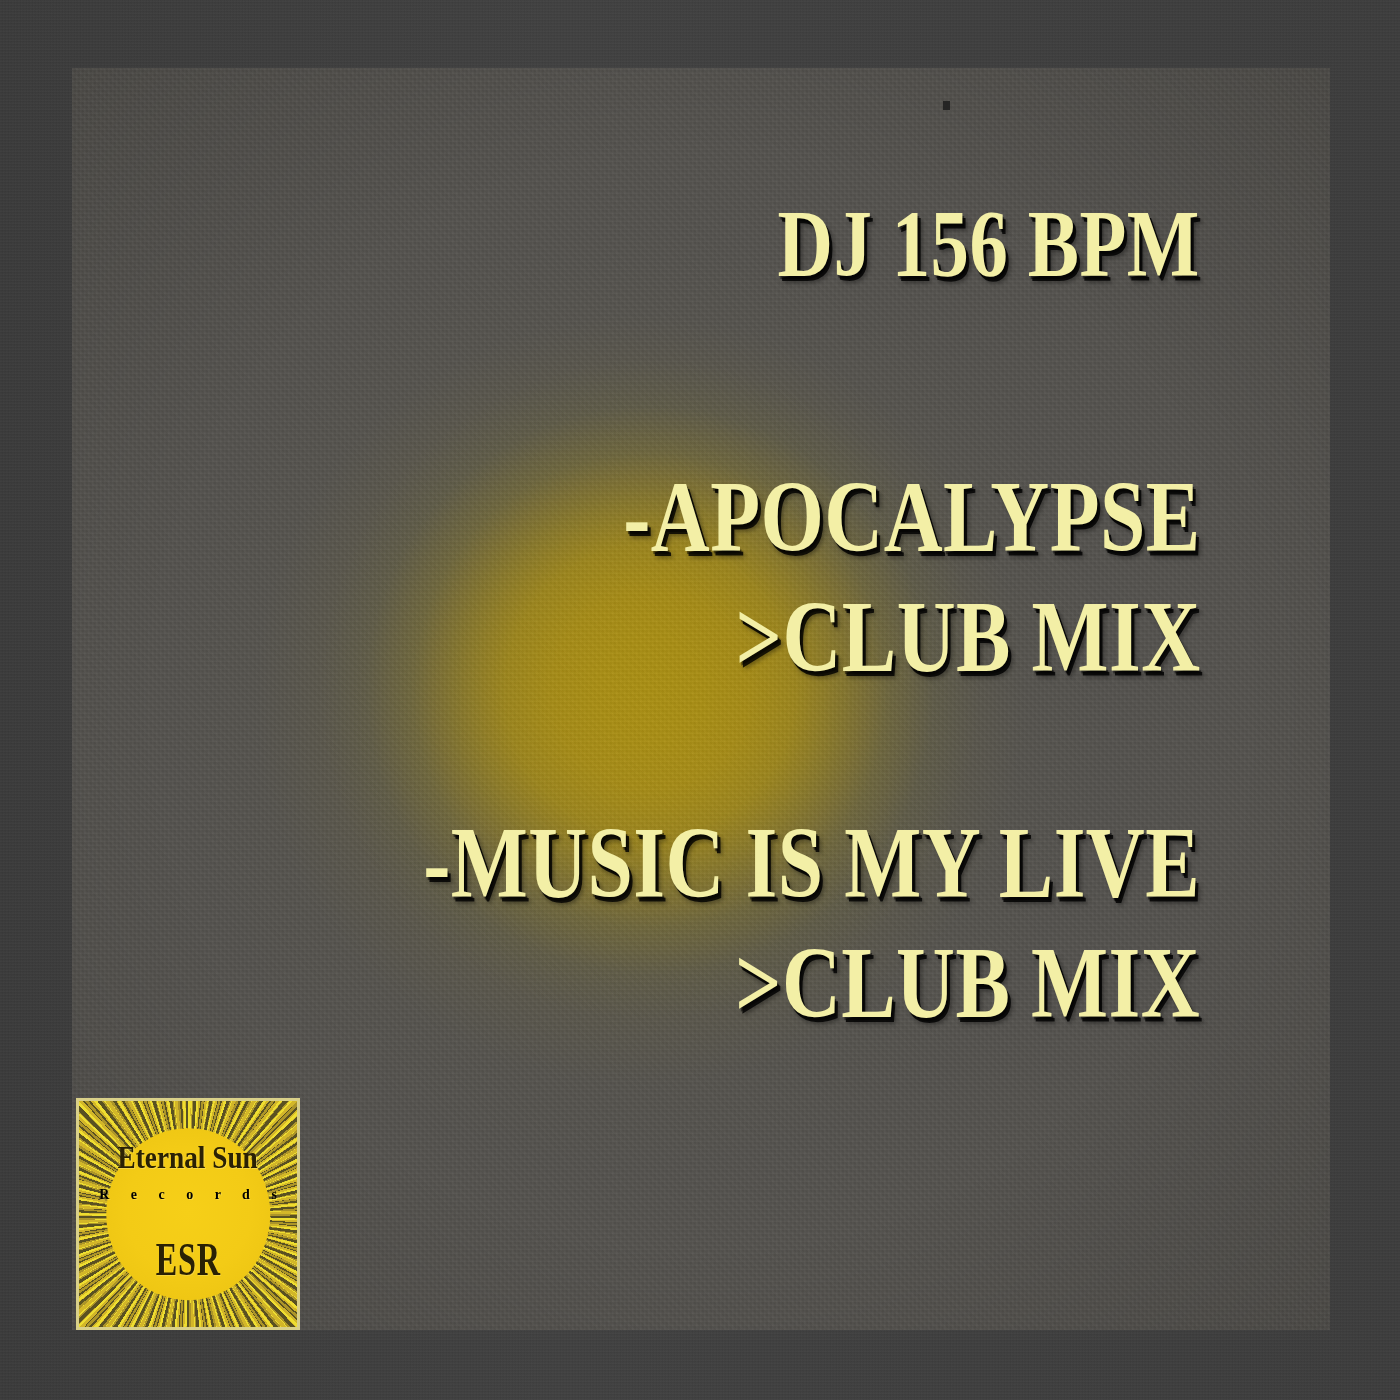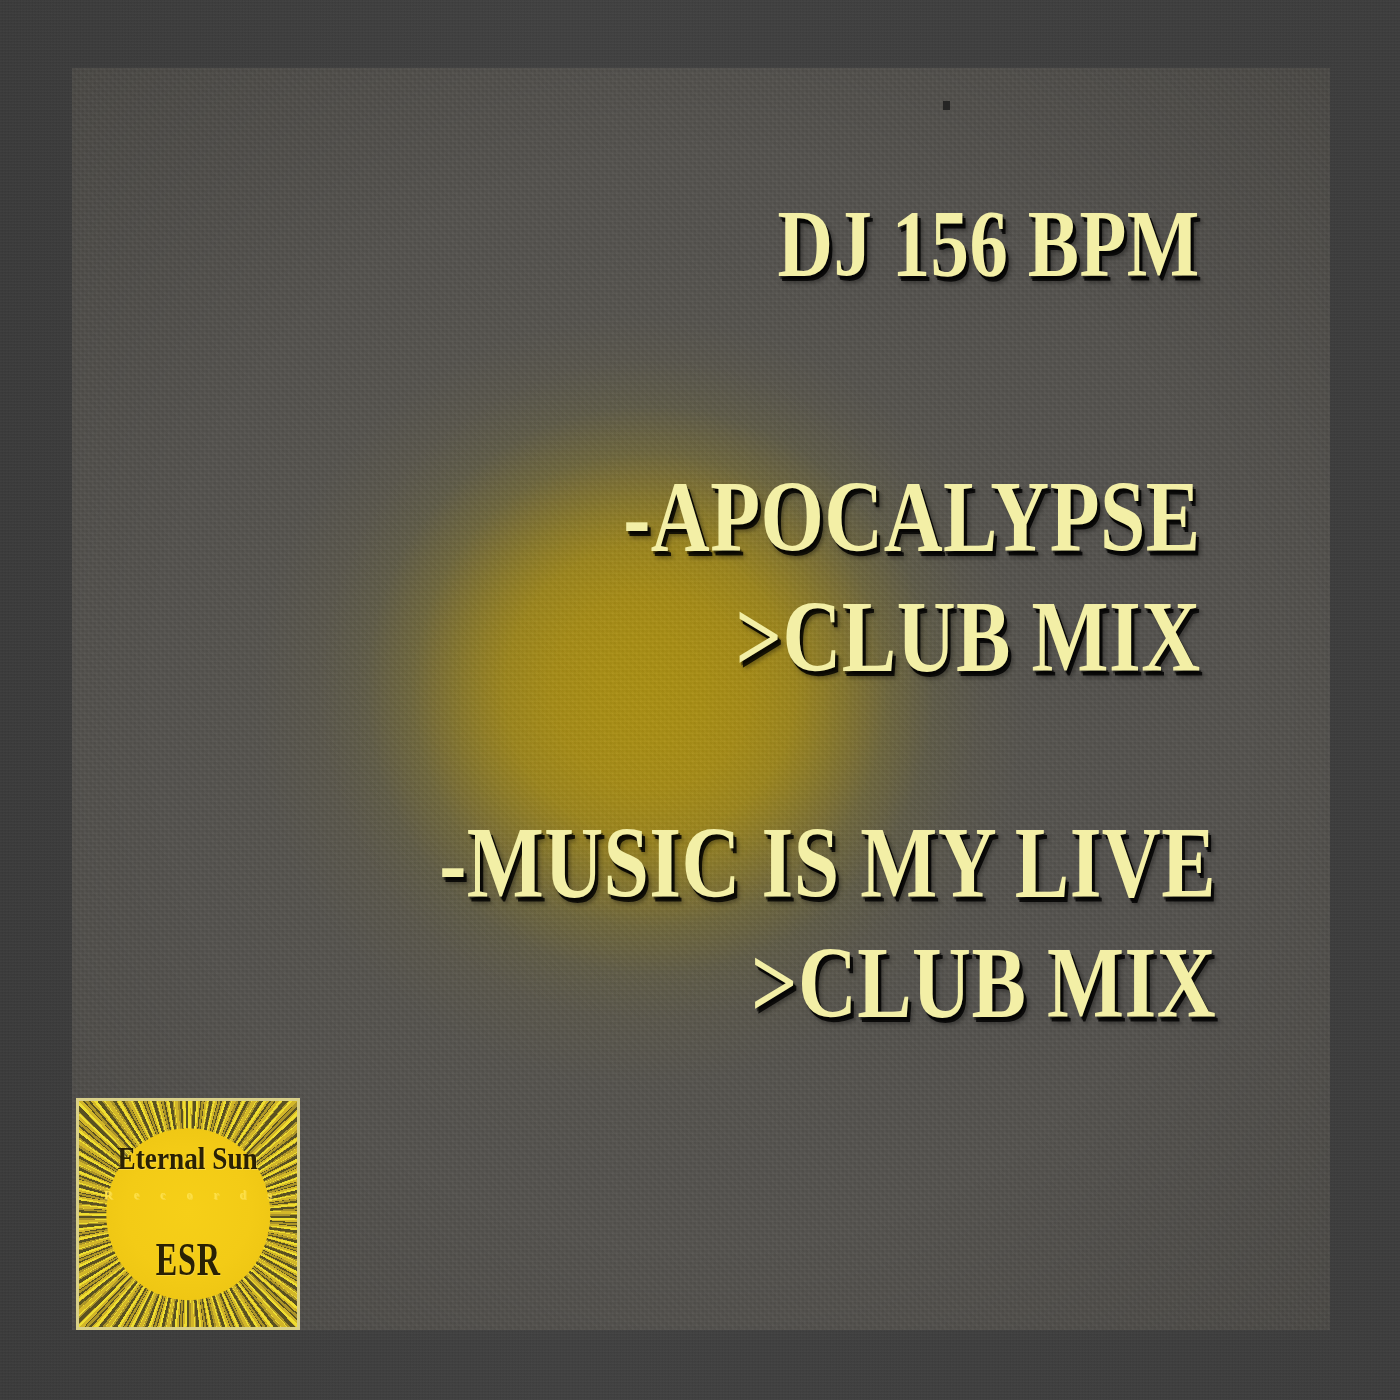--- a/index.html
+++ b/index.html
@@ -137,21 +137,21 @@
   .artist-name .cover-line { font-size: 96px; }
 
   .track-1 {
     position: absolute;
     right: 200px;
     top: 466px;
     z-index: 9;
   }
   .track-2 {
     position: absolute;
-    right: 184px;
+    right: 200px;
     top: 812px;
     z-index: 9;
   }
   .track-1 .cover-line,
   .track-2 .cover-line { font-size: 102px; }
   .track-1 .mix-line,
   .track-2 .mix-line { margin-top: 18px; }
 
   
   .label-badge {
@@ -216,25 +216,25 @@
     font-weight: bold;
     font-size: 31px;
     line-height: 1;
     transform: scaleX(0.88);
     color: #2a2105;
     text-shadow: 1px 1px 0 rgba(255,235,140,0.40);
   }
   .badge-sub {
     font-family: "Liberation Serif", "DejaVu Serif", serif;
     font-weight: bold;
-    font-size: 12px;
+    font-size: 14px;
     letter-spacing: 9px;
     margin-top: 14px;
     margin-left: 9px;
-    color: #fde047;
+    color: #000000;
     text-shadow: 1px 1px 0 rgba(255,235,140,0.35);
   }
   .badge-initials {
     font-family: "Liberation Serif", "DejaVu Serif", serif;
     font-weight: bold;
     font-size: 46px;
     letter-spacing: 1px;
     margin-top: 30px;
     transform: scaleX(0.70);
     color: #2a2105;

